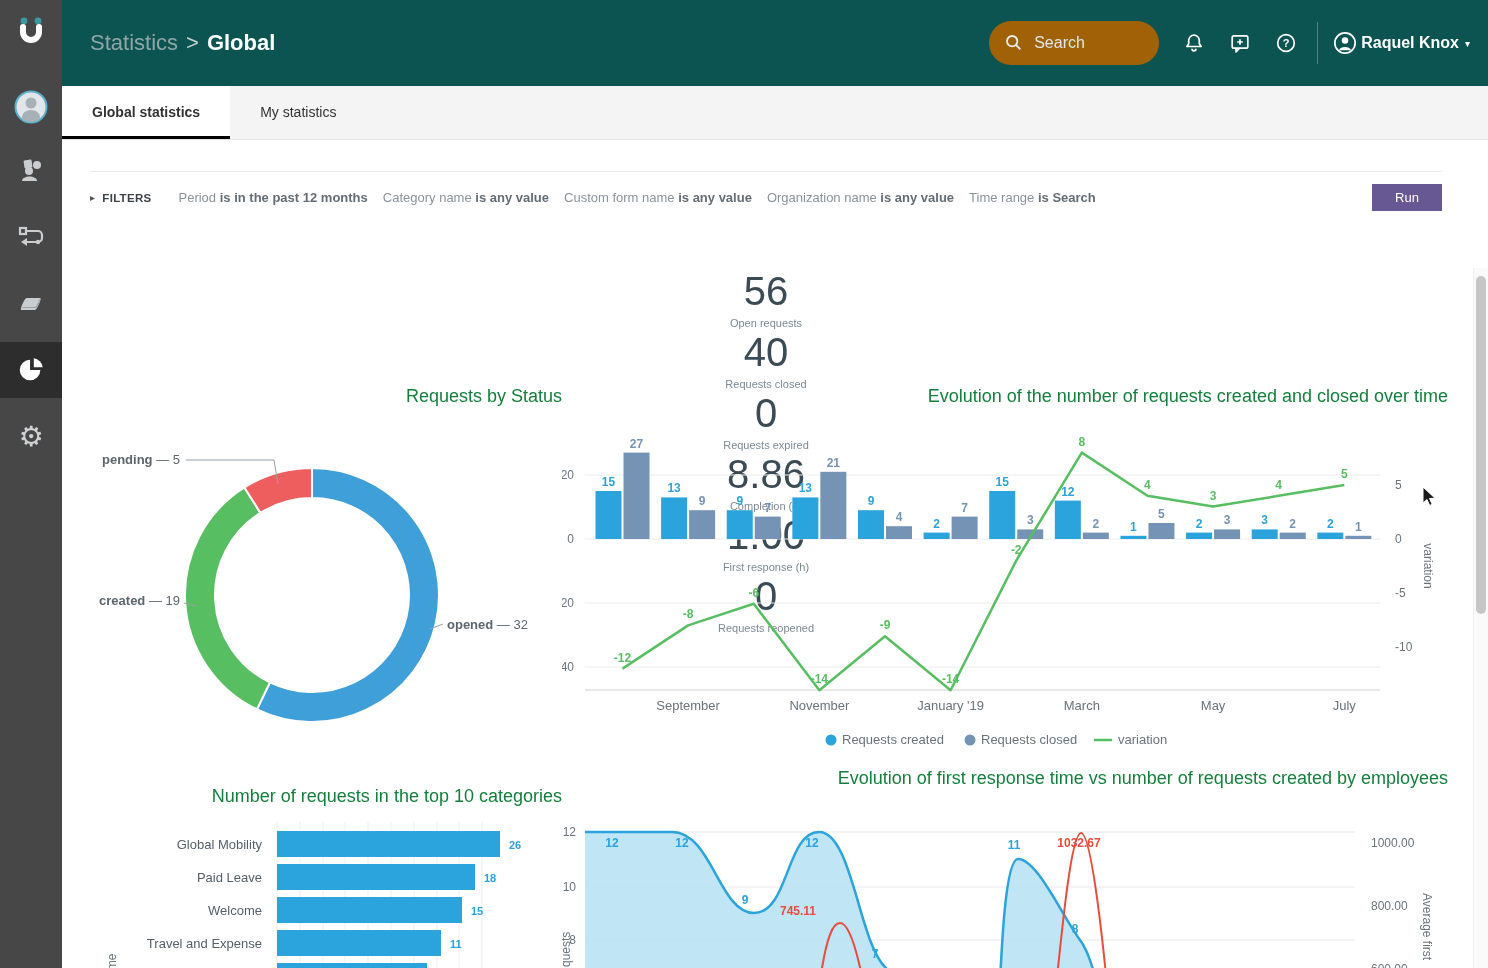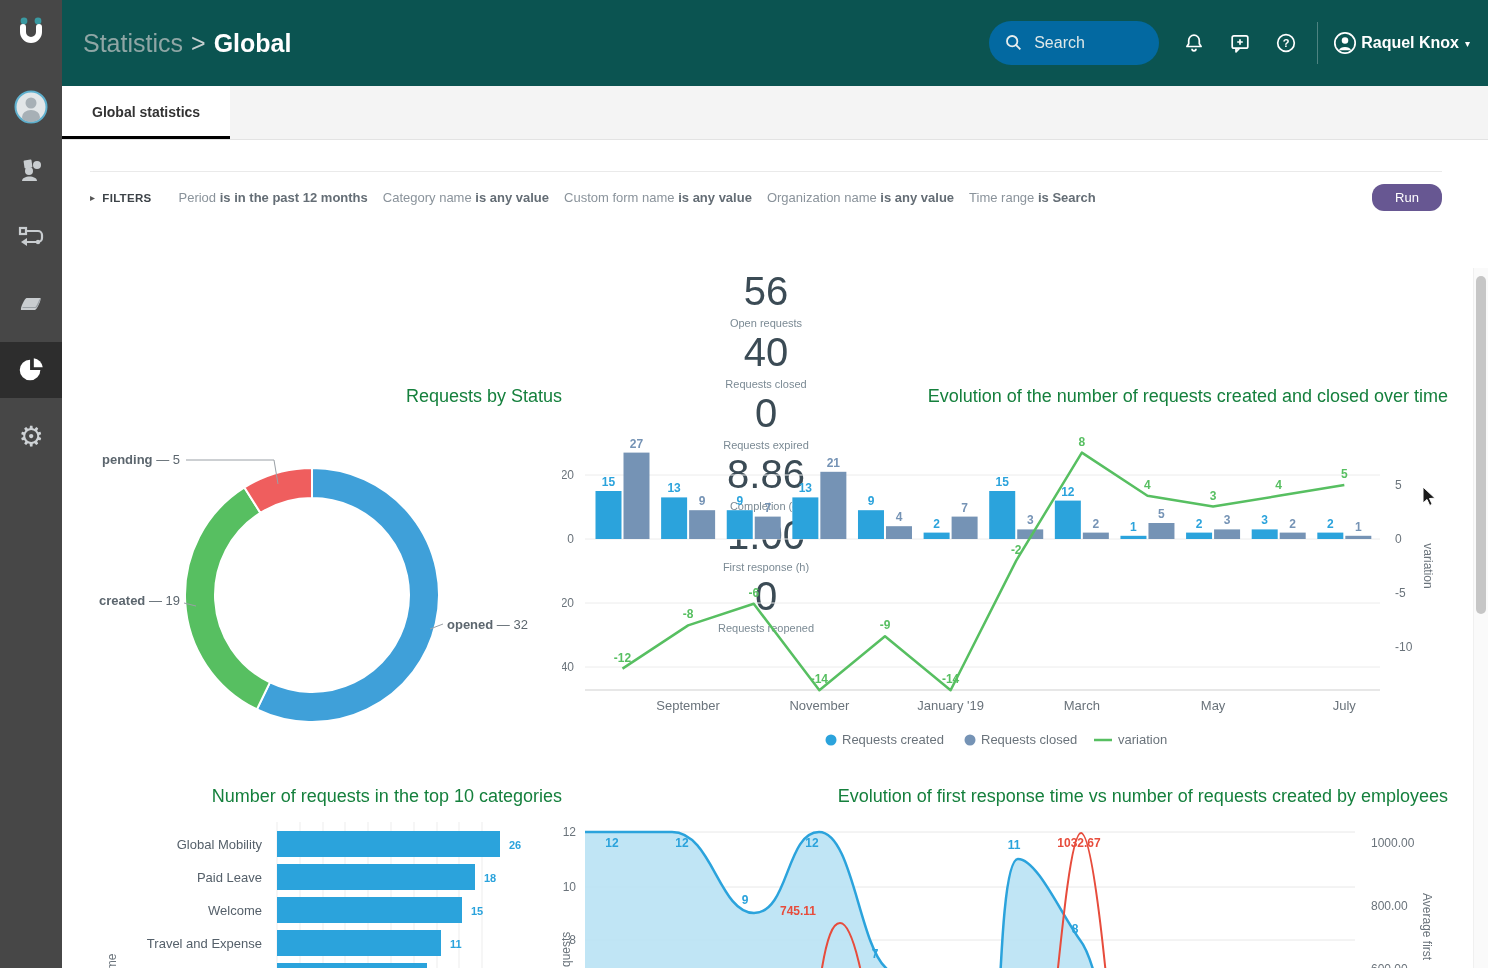--- a/index.html
+++ b/index.html
@@ -9,55 +9,55 @@
 
   
   .sidebar { position:absolute; left:0; top:0; width:62px; height:968px; background:#474747; z-index:6; }
   .logo { height:62px; display:flex; align-items:center; justify-content:center; cursor:pointer; }
   .side-item { position:absolute; left:0; width:62px; height:56px; display:flex; align-items:center; justify-content:center; cursor:pointer; }
   .side-item.active { background:#2d2d2d; }
   .uni { font-family:"DejaVu Sans",sans-serif; color:#ced2d5; font-size:28px; line-height:1; }
 
   
   .topbar { position:absolute; left:62px; top:0; width:1426px; height:86px; background:#0b5451; display:flex; align-items:center; color:#fff; z-index:5; }
-  .breadcrumb { margin-left:21px; font-size:25px; }
+  .breadcrumb { margin-left:28px; font-size:22px; }
   .bc-section { color:#8fa6a5; cursor:pointer; }
   .bc-sep { color:#c4cfcf; margin:0 8px; }
   .bc-page { font-weight:bold; color:#fff; }
   .topbar-right { margin-left:auto; display:flex; align-items:center; margin-right:18px; }
-  .search-pill { width:170px; height:44px; border-radius:22px; background:#0369a1; display:flex; align-items:center; padding-left:15px; color:#dfe8e8; font-size:16px; gap:10px; margin-right:12px; cursor:text; }
+  .search-pill { width:170px; height:44px; border-radius:22px; background:#a16207; display:flex; align-items:center; padding-left:15px; color:#dfe8e8; font-size:16px; gap:10px; margin-right:12px; cursor:text; }
   .icon-btn { background:none; border:none; width:46px; height:44px; display:flex; align-items:center; justify-content:center; cursor:pointer; }
   .v-divider { width:1px; height:42px; background:rgba(255,255,255,.28); margin:0 14px 0 8px; }
   .user-menu { display:flex; align-items:center; gap:3px; font-size:16px; font-weight:bold; cursor:pointer; }
   .caret { font-size:10px; margin-left:3px; }
 
   
   .tabbar { position:absolute; left:62px; top:86px; width:1426px; height:54px; background:#f4f4f4; border-bottom:1px solid #e3e3e3; display:flex; z-index:4; }
   .tab { padding:0 30px; line-height:52px; font-size:14px; color:#333; cursor:pointer; }
   .tab.active { background:#fff; font-weight:bold; border-bottom:3px solid #000000; }
 
   
   .content { position:absolute; left:62px; top:140px; width:1426px; height:828px; background:#fff; }
   .filters-row { position:absolute; left:28px; right:46px; top:31px; border-top:1px solid #eaeaea; padding-top:12px; display:flex; align-items:center; }
   .filters-toggle { font-size:11.5px; font-weight:bold; color:#3d4348; letter-spacing:.3px; display:flex; gap:7px; align-items:center; cursor:pointer; }
   .tri { font-size:10px; color:#555; }
   .filter-items { display:flex; gap:15px; margin-left:27px; font-size:13px; color:#8a939b; white-space:nowrap; }
   .filter-item b { color:#646d75; }
-  .run-btn { margin-left:auto; background:#675792; color:#fff; border:none; border-radius:12px; font-size:13px; width:70px; height:27px; cursor:pointer; }
+  .run-btn { margin-left:auto; background:#675792; color:#fff; border:none; border-radius:0; font-size:13px; width:70px; height:27px; cursor:pointer; }
 
   .kpi-row { position:absolute; left:28px; right:46px; top:128px; display:flex;flex-direction:column; }
   .kpi { flex:1; text-align:center; }
   .kpi .num { font-size:40px; color:#3b4b55; line-height:46px; }
   .kpi .lbl { font-size:11px; color:#7b8a94; margin-top:3px; }
 
   .chart-title { position:absolute; text-align:right; font-size:18px; color:#15803d; }
   .t1 { left:0; top:246px; width:500px; }
   .t2 { left:500px; top:246px; width:886px; }
   .t3 { left:0; top:646px; width:500px; }
-  .t4 { left:500px; top:646px; width:886px; }
+  .t4 { left:500px; top:628px; width:886px; }
 
   svg.chart { position:absolute; overflow:hidden; font-family:inherit; }
   #donutChart { left:0; top:260px; }
   #comboChart { left:500px; top:260px; }
   #hbarChart  { left:0; top:670px; }
   #areaChart  { left:500px; top:670px; }
 
   
   .scroll-track { position:absolute; right:0; top:268px; width:15px; height:700px; background:#fafafa; border-left:1px solid #f0f0f0; z-index:8; }
   .scroll-thumb { position:absolute; left:2px; top:8px; width:10px; height:338px; background:#c6c6c6; border-radius:5px; }
@@ -166,20 +166,21 @@
           <path d="M6.3,18.6 a6.2,4.8 0 0 1 11.4,0" fill="#fff"></path>
         </svg>
         <span>Raquel Knox</span>
         <span class="caret">▾</span>
       </div>
     </div>
   </header>
 
   <div class="tabbar" id="tabbar">
       <div class="tab active">Global statistics</div>
+      <div class="tab">My statistics</div>
     </div>
 
   <main class="content">
     <div class="filters-row">
       <div class="filters-toggle">
         <span class="tri">▸</span>
         <span>FILTERS</span>
       </div>
       <div class="filter-items" id="filterItems">
           <span class="filter-item"><span>Period </span><b>is in the past 12 months</b></span>

